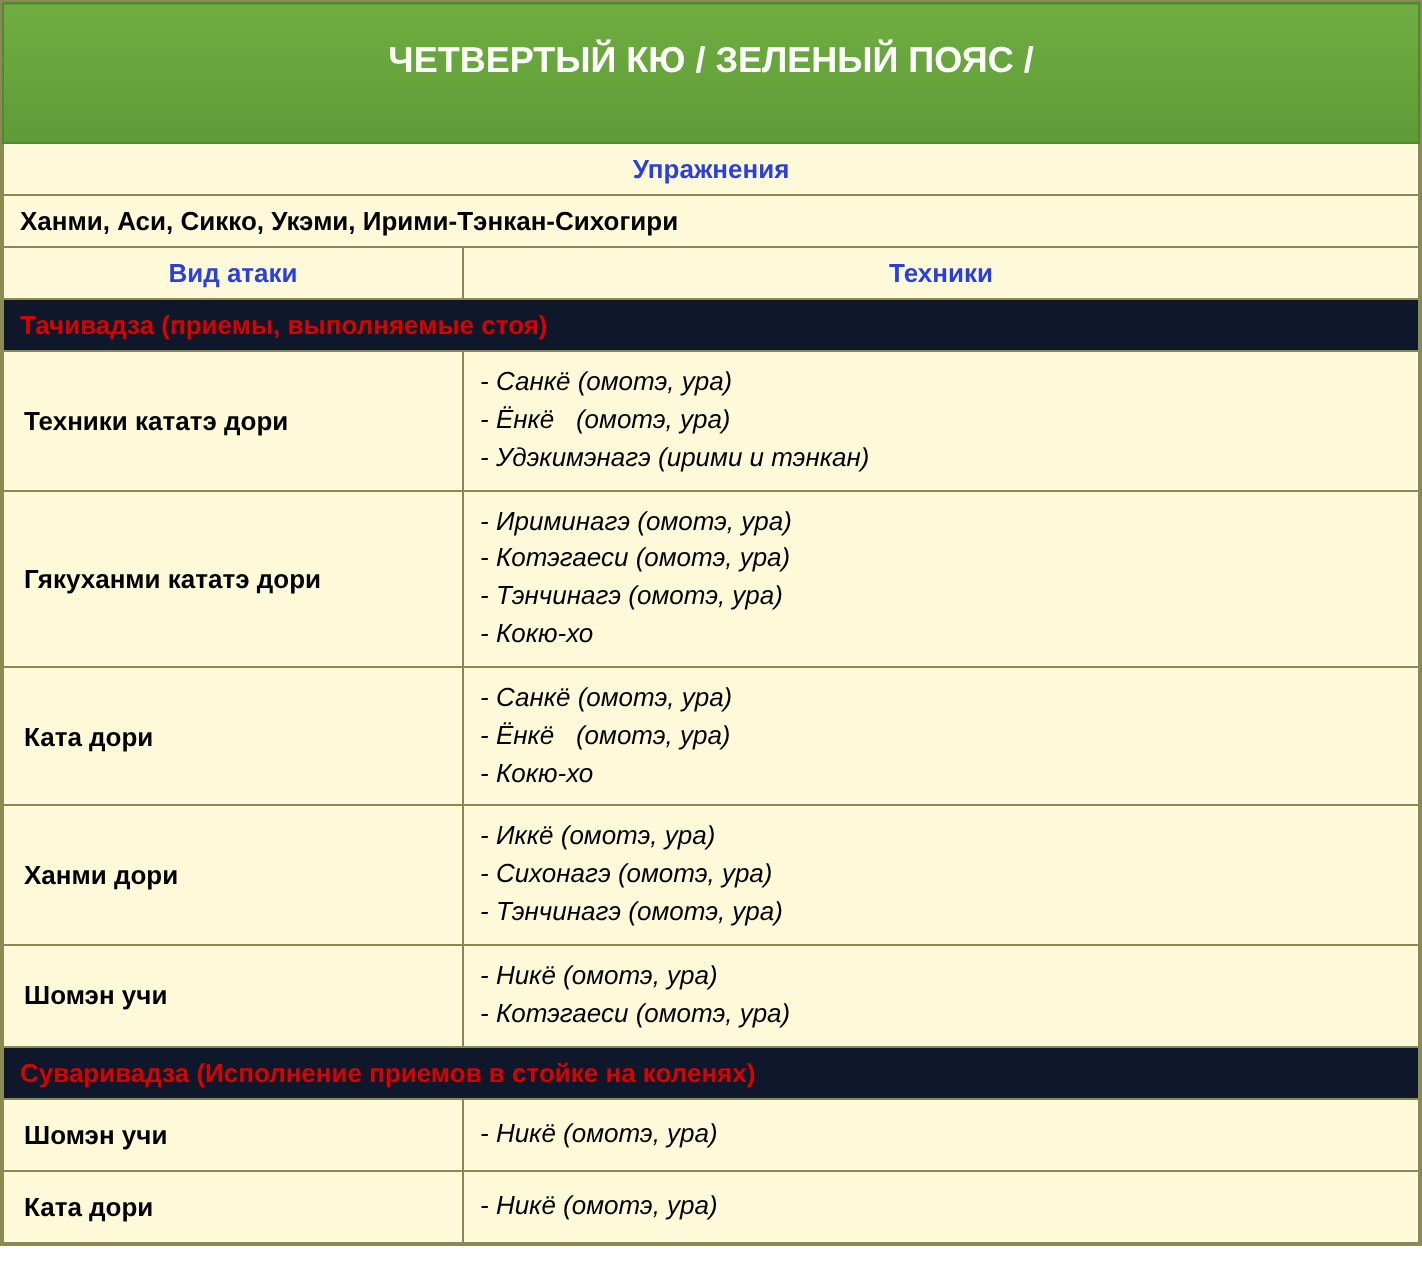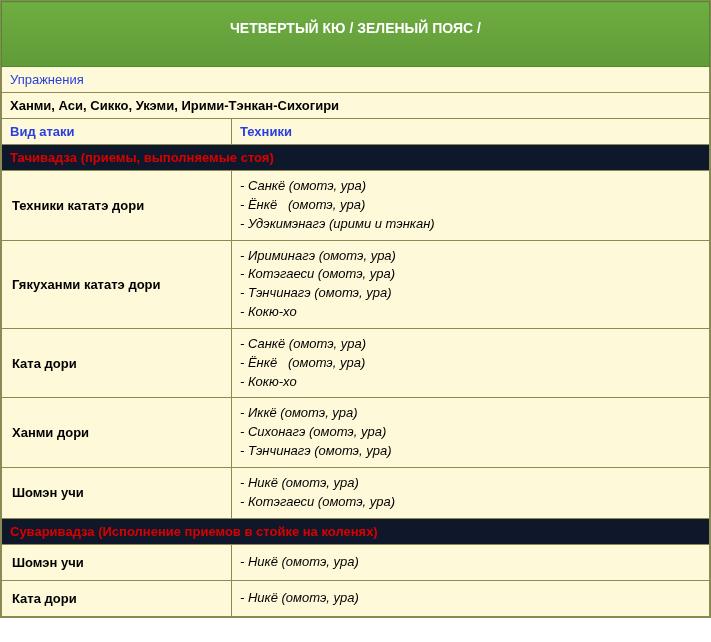--- a/index.html
+++ b/index.html
@@ -24,42 +24,42 @@
     padding: 6px 8px;
     vertical-align: middle;
     box-sizing: border-box;
   }
   .title-row td {
     background: #66a63c;
     background: linear-gradient(#6fae42, #5f9b37);
     color: #fff;
     font-weight: bold;
     text-align: center;
-    font-size: 14px;
+    font-size: 18px;
     padding: 18px 8px 30px 8px;
     border: 1px solid #4f8a2e;
     margin-left: 48px;
   }
   .sub-blue td {
     background: #fdf9d9;
-    text-align: left;
+    text-align: center;
     color: #2a3fe0;
-    font-weight: normal;
+    font-weight: bold;
     padding: 5px 8px;
   }
   .sub-black td {
     background: #fdf9d9;
     text-align: left;
     color: #000;
     font-weight: bold;
     padding: 5px 8px;
   }
   .colhead td {
     background: #fdf9d9;
-    text-align: left;
+    text-align: center;
     color: #2a3fe0;
     font-weight: bold;
     padding: 5px 8px;
     margin-left: 40px;
   }
   .section td {
     background: #0f172a;
     text-align: left;
     color: #d90000;
     font-weight: bold;

